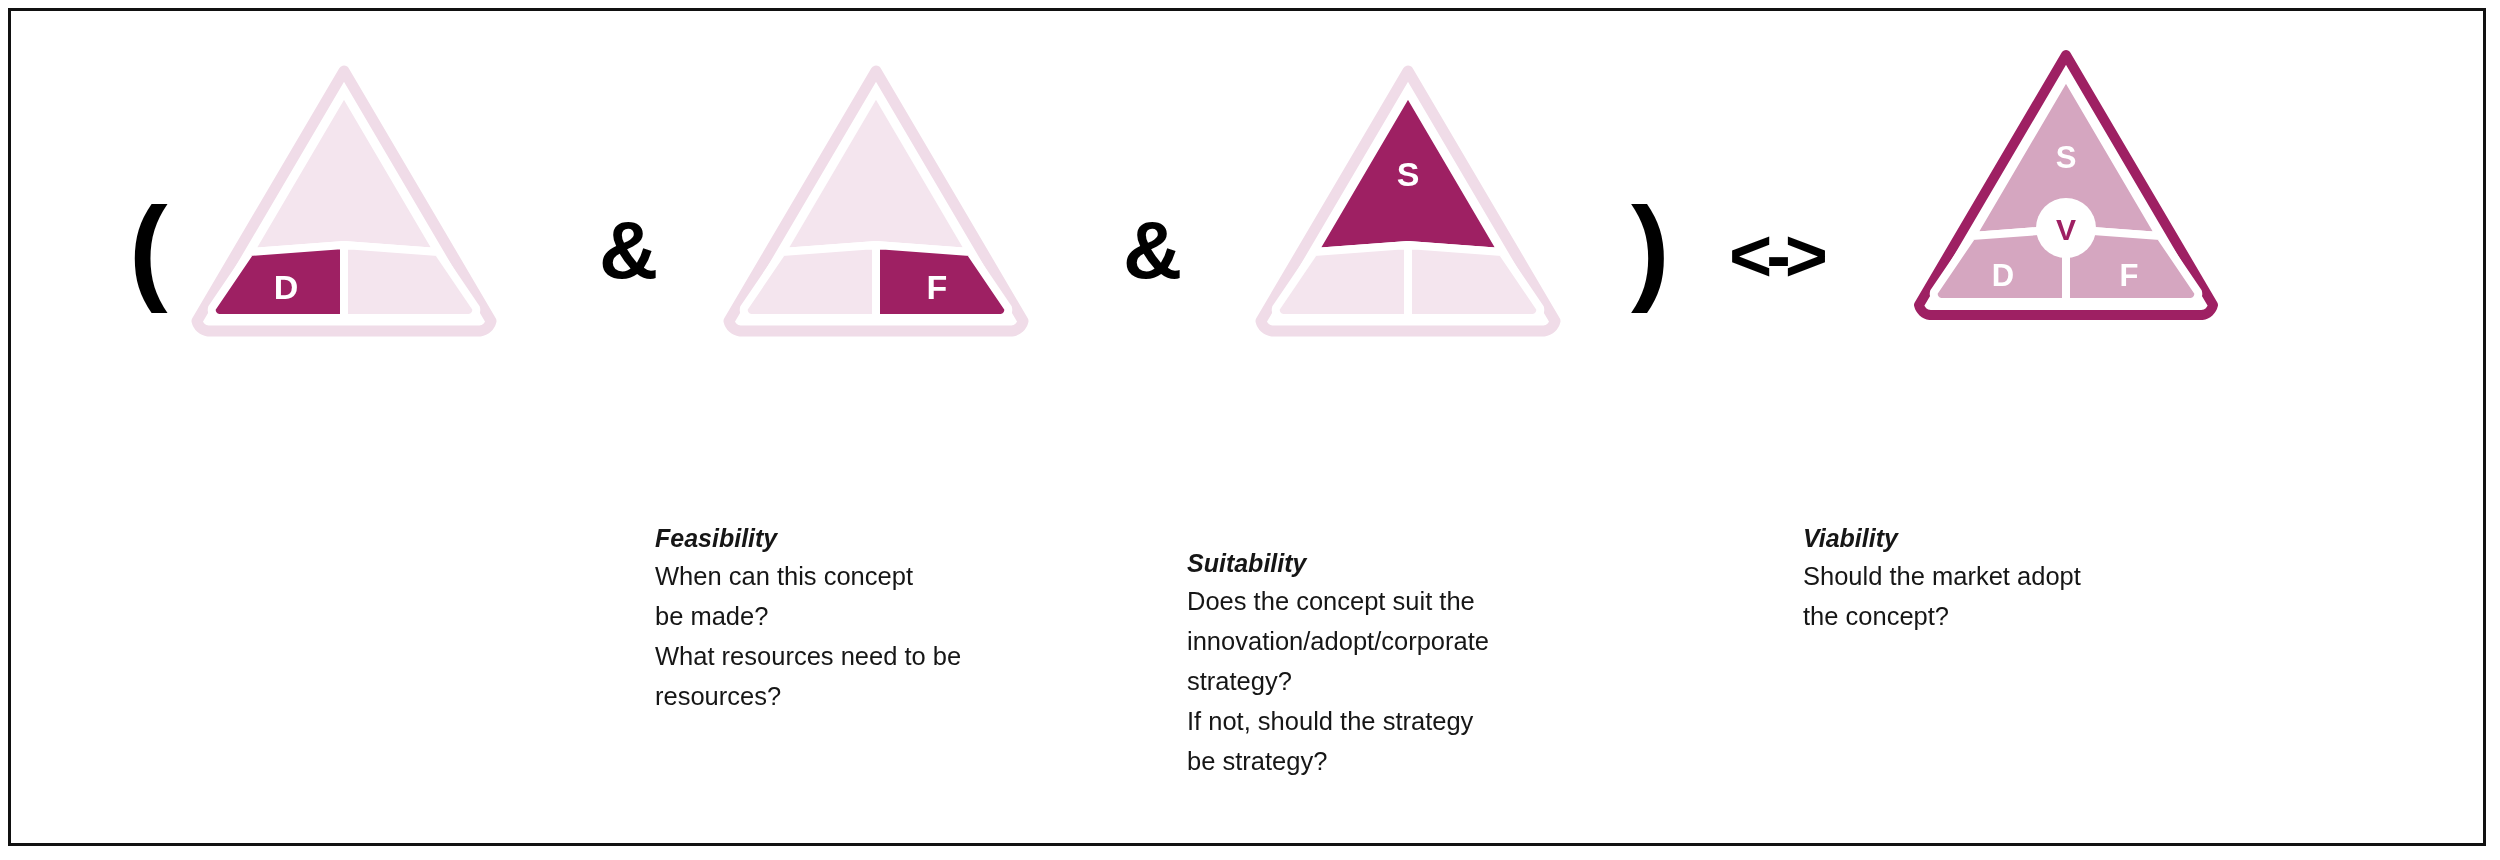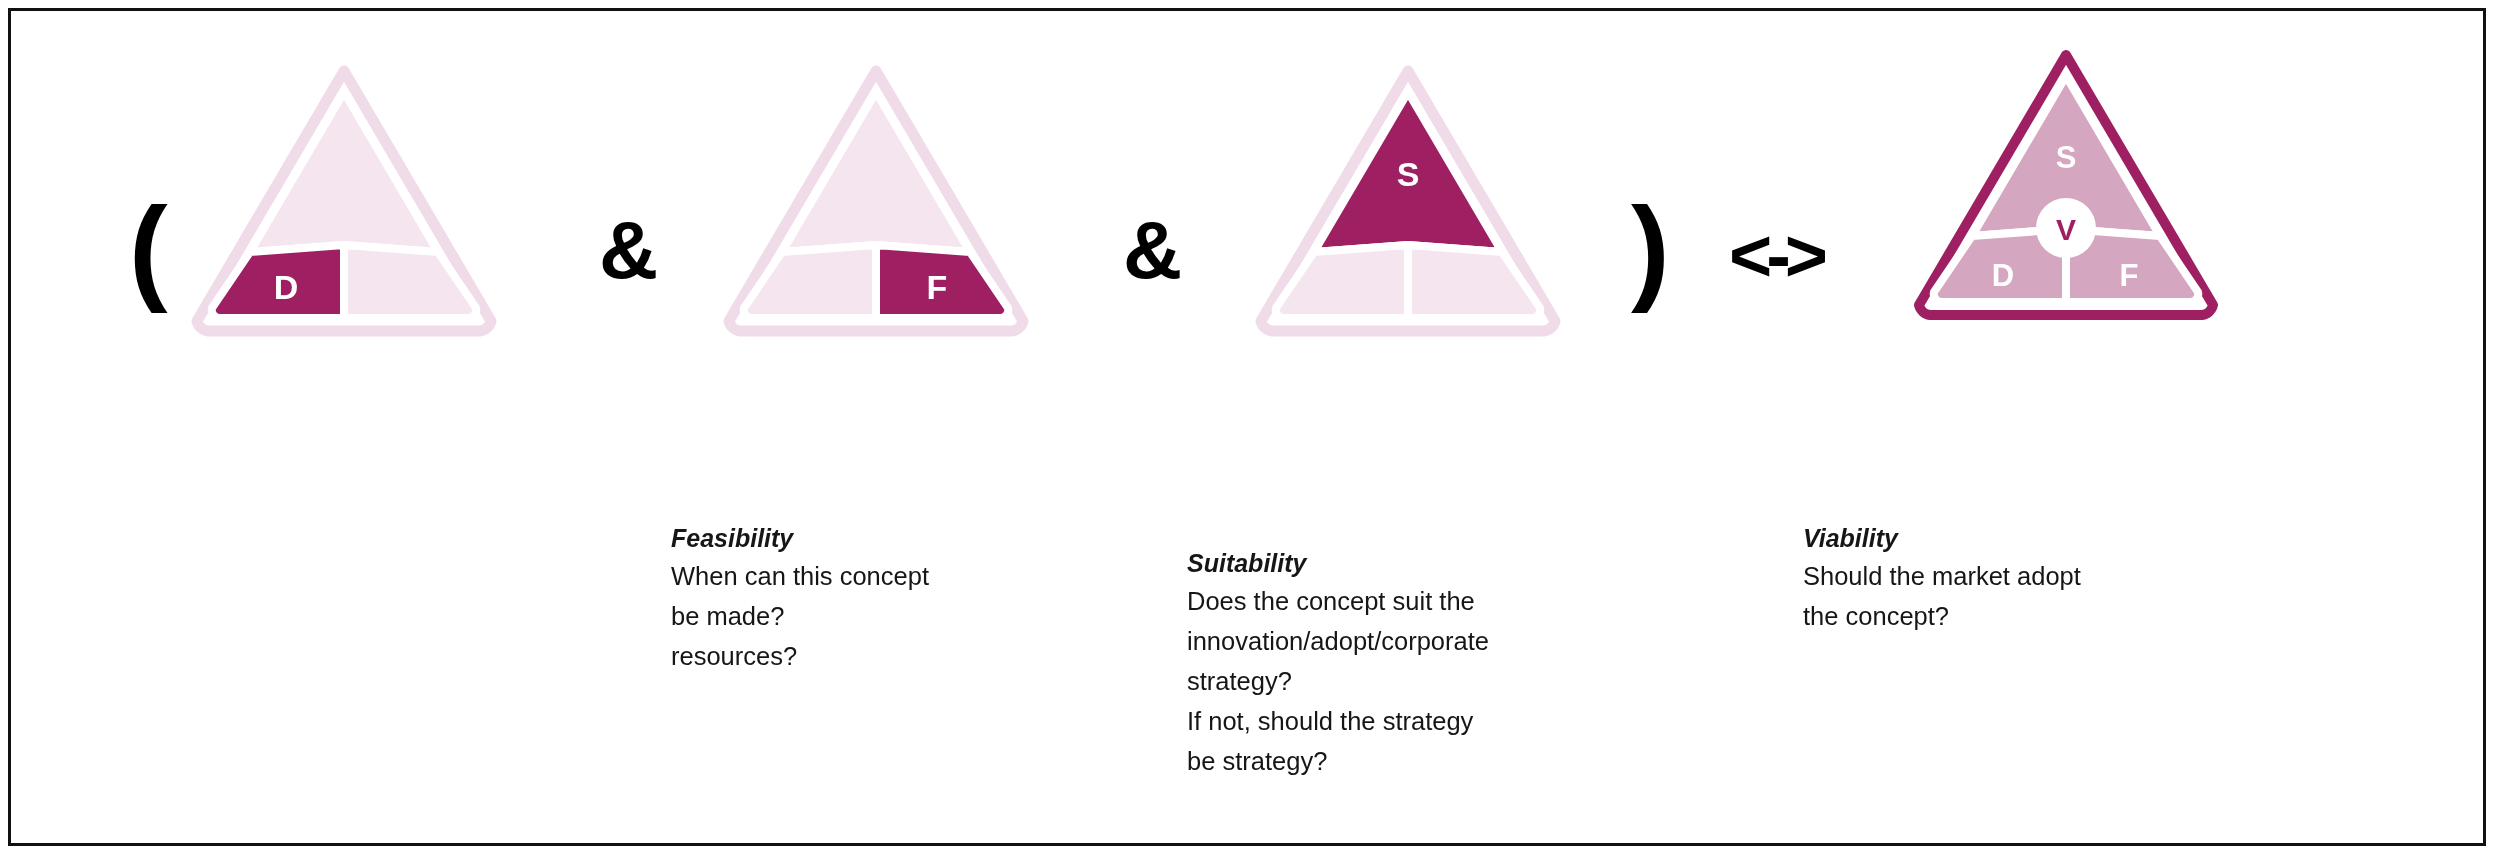--- a/index.html
+++ b/index.html
@@ -169,24 +169,25 @@
 
         <circle cx="165" cy="185" r="30" fill="#ffffff"></circle>
         <text class="seg-letter seg-letter-small" x="165" y="114">S</text>
         <text class="seg-letter seg-letter-small" x="102" y="232">D</text>
         <text class="seg-letter seg-letter-small" x="228" y="232">F</text>
         <text class="v-letter" x="165" y="186">V</text>
       </svg>
     </div>
 
 
-    <div class="caption" style="left:644px; top:512px;margin-left:16px;">
+    <div class="caption" style="left:644px; top:512px;">
       <div class="cap-title">Feasibility</div>
       <div class="cap-line">When can this concept</div>
       <div class="cap-line">be made?</div>
+      <div class="cap-line">What resources need to be</div>
       <div class="cap-line">resources?</div>
     </div>
 
     <div class="caption" style="left:1176px; top:512px;margin-top:25px;">
       <div class="cap-title">Suitability</div>
       <div class="cap-line">Does the concept suit the</div>
       <div class="cap-line">innovation/adopt/corporate</div>
       <div class="cap-line">strategy?</div>
       <div class="cap-line">If not, should the strategy</div>
       <div class="cap-line">be strategy?</div>

